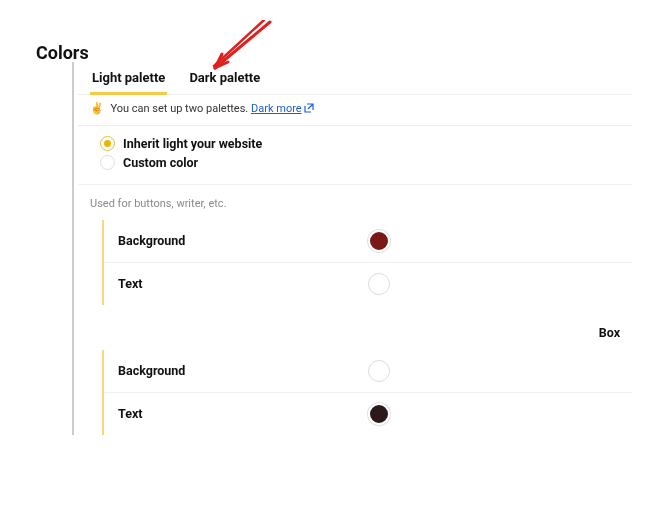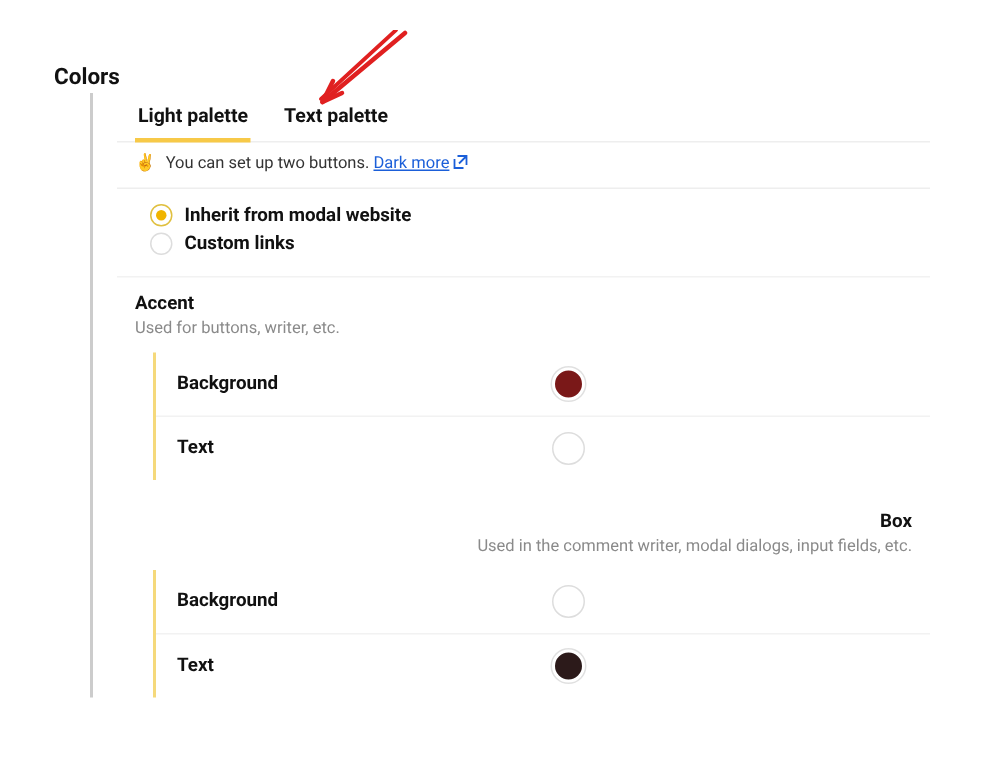--- a/index.html
+++ b/index.html
@@ -10,29 +10,29 @@
     width: 663px;
     height: 507px;
     position: relative;
     font-size: 13px;
   }
   .page-title {
     position: absolute;
     left: 36px;
     top: 42px;
     font-weight: 700;
-    font-size: 15px;
+    font-size: 18px;
   }
   .panel {
     position: absolute;
-    left: 60px;
+    left: 72px;
     top: 62px;
     width: 560px;
     border-left: 2px solid #ccc;
-    padding-left: 16px;
+    padding-left: 4px;
   }
   .tabs {
     display: flex;
     gap: 20px;
     padding-left: 12px;
     border-bottom: 1px solid #eee;
   }
   .tab {
     padding: 8px 2px 7px 2px;
     font-weight: 700;
@@ -123,65 +123,63 @@
 </style>
 </head>
 <body>
 
 <div class="page-title">Colors</div>
 
 <div class="panel">
 
   <div class="tabs">
     <div class="tab active">Light palette</div>
-    <div class="tab">Text palette</div>
+    <div class="tab">Dark palette</div>
   </div>
 
   <div class="tip">
     <span class="emoji">✌️</span>
-    <span>You can set up two buttons.</span>
+    <span>You can set up two palettes.</span>
     <a href="#"><span>Dark more</span><span class="ext-icon"><svg width="10" height="10" viewBox="0 0 10 10">
             <path d="M3 1h6v6M9 1L4 6" stroke="#1b5fd9" stroke-width="1.2" fill="none"></path>
             <path d="M1 3v6h6" stroke="#1b5fd9" stroke-width="1.2" fill="none"></path>
           </svg></span></a>
   </div>
 
   <div class="row">
     <div class="right">
       <div class="radio-line">
         <span class="radio">
             <span class="dot"></span>
           </span>
-        <span>Inherit from modal website</span>
+        <span>Inherit light your website</span>
       </div>
       <div class="radio-line">
         <span class="radio off"></span>
-        <span>Custom links</span>
+        <span>Custom color</span>
       </div>
     </div>
   </div>
 
   <div class="section-block">
-    <div class="sec-title">Accent</div>
     <div class="label-sub">Used for buttons, writer, etc.</div>
   </div>
   <div class="subgroup" style="margin-top:6px;">
     <div class="colorrow">
       <div class="clabel">Background</div>
       <div class="swatch" style="background:#7a1818"></div>
     </div>
     <div class="colorrow">
       <div class="clabel">Text</div>
       <div class="swatch outline"></div>
     </div>
   </div>
 
   <div class="section-block" style="margin-top:10px;text-align:right;">
     <div class="sec-title">Box</div>
-    <div class="label-sub">Used in the comment writer, modal dialogs, input fields, etc.</div>
   </div>
   <div class="subgroup" style="margin-top:6px;">
     <div class="colorrow">
       <div class="clabel">Background</div>
       <div class="swatch outline"></div>
     </div>
     <div class="colorrow">
       <div class="clabel">Text</div>
       <div class="swatch" style="background:#2c1a1a"></div>
     </div>

